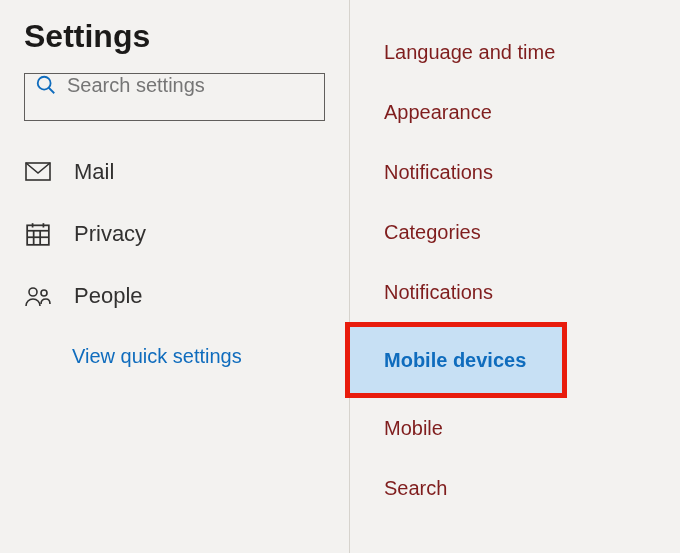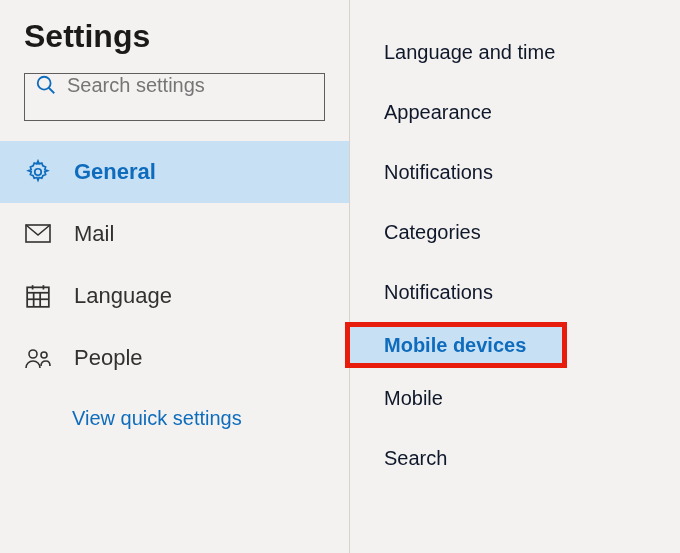--- a/index.html
+++ b/index.html
@@ -91,35 +91,35 @@
       font-size: 20px;
       cursor: pointer;
     }
     .sub-item {
       height: 60px;
       display: flex;
       align-items: center;
       padding-left: 34px;
       cursor: pointer;
       font-size: 20px;
-      color: #0f172a;
+      color: #7f1d1d;
     }
     .sub-item.selected {
       background: #c7e0f4;
       color: #0f6cbd;
       font-weight: 700;
     }
     .highlight-box {
       border: 5px solid #e81c0d;
       margin: 0 0 0 -5px;
       position: relative;
       width: 222px;
     }
     .highlight-box .sub-item {
-      height: 36px;
+      height: 66px;
       padding-left: 34px;
     }
   </style>
 </head>
 <body>
 
 <div class="left-panel">
   <h1 class="page-title">Settings</h1>
 
   <div class="search-wrap">
@@ -127,29 +127,20 @@
       <span class="search-icon">
         <svg width="22" height="22" viewBox="0 0 24 24" fill="none" stroke="currentColor" stroke-width="2">
           <circle cx="10" cy="10" r="7"></circle>
           <line x1="15" y1="15" x2="21" y2="21"></line>
         </svg>
       </span>
       <input class="search-input" placeholder="Search settings" style="">
     </div>
   </div>
 
-  <div class="nav-item selected">
-    <span class="nav-icon">
-      <svg width="26" height="26" viewBox="0 0 24 24" fill="none" stroke="currentColor" stroke-width="1.6">
-        <circle cx="12" cy="12" r="3"></circle>
-        <path d="M12 2l1 2.5 2.5-.7 1 2.5 2.5 1-.7 2.5 2.5 1-2.5 1 .7 2.5-2.5 1-1 2.5-2.5-.7-1 2.5-1-2.5-2.5.7-1-2.5-2.5-1 .7-2.5-2.5-1 2.5-1-.7-2.5 2.5-1 1-2.5 2.5.7z"></path>
-      </svg>
-    </span>
-    <span class="nav-label">General</span>
-  </div>
 
   <div class="nav-item">
     <span class="nav-icon">
       <svg width="26" height="20" viewBox="0 0 26 20" fill="none" stroke="#323130" stroke-width="1.6">
         <rect x="1" y="1" width="24" height="17"></rect>
         <polyline points="1,1 13,11 25,1"></polyline>
       </svg>
     </span>
     <span class="nav-label">Mail</span>
   </div>
@@ -159,21 +150,21 @@
       <svg width="26" height="26" viewBox="0 0 24 24" fill="none" stroke="#323130" stroke-width="1.6">
         <rect x="2" y="4" width="20" height="18"></rect>
         <line x1="2" y1="9" x2="22" y2="9"></line>
         <line x1="7" y1="2" x2="7" y2="6"></line>
         <line x1="17" y1="2" x2="17" y2="6"></line>
         <line x1="8" y1="9" x2="8" y2="22"></line>
         <line x1="14" y1="9" x2="14" y2="22"></line>
         <line x1="2" y1="15" x2="22" y2="15"></line>
       </svg>
     </span>
-    <span class="nav-label">Language</span>
+    <span class="nav-label">Privacy</span>
   </div>
 
   <div class="nav-item">
     <span class="nav-icon">
       <svg width="28" height="24" viewBox="0 0 28 24" fill="none" stroke="#323130" stroke-width="1.6">
         <circle cx="9" cy="8" r="4"></circle>
         <path d="M2 22c0-4 3-7 7-7s7 3 7 7"></path>
         <circle cx="20" cy="9" r="3"></circle>
         <path d="M17 20c0-3 2-5 5-5s4 2 4 5"></path>
       </svg>

